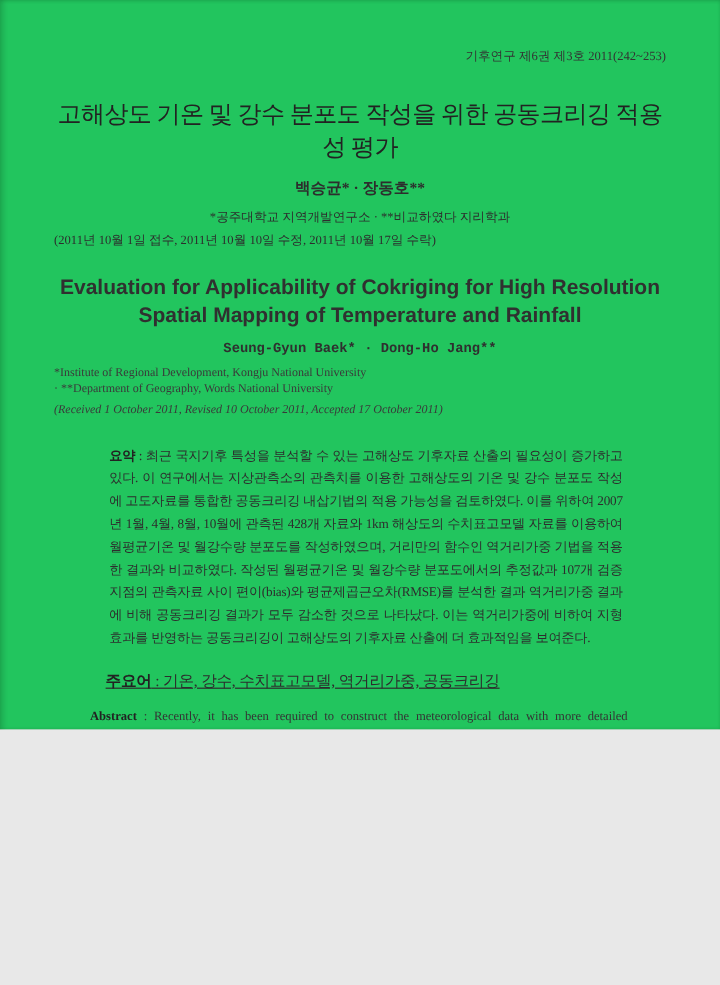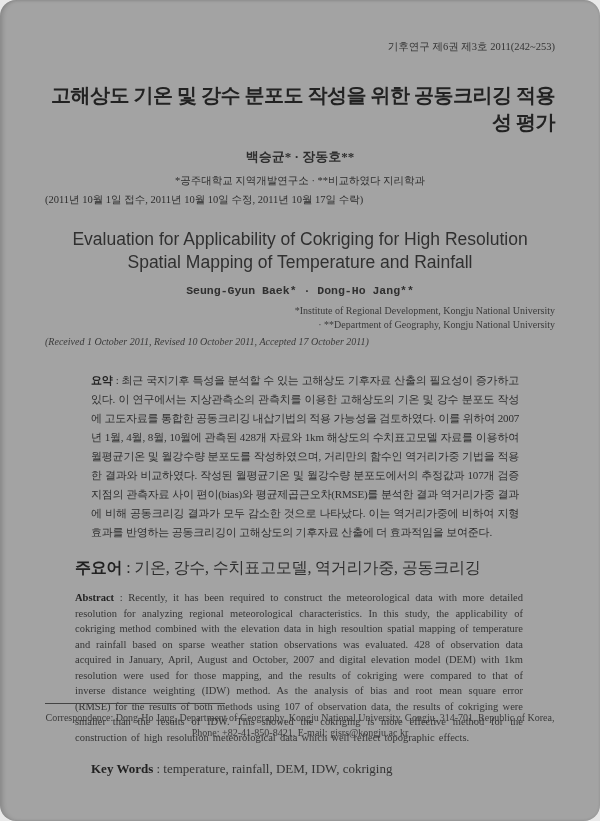--- a/index.html
+++ b/index.html
@@ -4,41 +4,40 @@
 <style>
   html, body { margin: 0; padding: 0; }
   body {
     background: #e8e8e8;
     font-family: "Liberation Serif", "DejaVu Serif", serif;
     width: 600px;
   }
   .page {
     position: relative;
     width: 600px;
-    height: 821px;
+    height: 608px;
     box-sizing: border-box;
-    background: #a3a3a3;
+    background: #22c55e;
     color: #2d2d2d;
     padding: 40px 45px 0 45px;
     overflow: hidden;
     box-shadow: inset 4px 0 4px -1px rgba(0,0,0,0.14),
                 inset 0 2px 3px -1px rgba(0,0,0,0.10),
                 inset -1px -1px 2px rgba(0,0,0,0.05);
-    border-radius: 16px;
   }
   .journal-header {
     text-align: right;
     font-size: 10.5px;
     color: #333;
   }
   .ko-title {
     margin: 28px 0 0 0;
-    text-align: right;
+    text-align: center;
     font-size: 20px;
-    font-weight: bold;
+    font-weight: normal;
     letter-spacing: -0.5px;
     color: #222;
   }
   .ko-authors {
     margin-top: 12px;
     text-align: center;
     font-size: 13px;
     font-weight: bold;
   }
   .ko-affil {
@@ -49,35 +48,35 @@
   .ko-dates {
     margin-top: 5px;
     text-align: left;
     font-size: 10.5px;
   }
   .en-title {
     margin: 21px 0 0 0;
     text-align: center;
     font-family: "Liberation Sans", "DejaVu Sans", sans-serif;
     font-size: 17.5px;
-    font-weight: 400;
+    font-weight: 700;
     color: #303030;
     line-height: 1.32;
   }
   .en-authors {
     margin-top: 10px;
     text-align: center;
     font-family: Liberation Mono, monospace;
     font-size: 11.5px;
     font-weight: bold;
     color: #2f2f2f;
   }
   .en-affil {
     margin-top: 7px;
-    text-align: right;
+    text-align: left;
     font-size: 10px;
     line-height: 14px;
     color: #3a3a3a;
   }
   .en-dates {
     margin-top: 4px;
     text-align: left;
     font-size: 10px;
     color: #3a3a3a;
     font-style: italic;
@@ -86,24 +85,25 @@
     margin: 24px 20px 0 30px; 
   }
   .abstract-ko {
     margin: 16px;
     font-size: 11px;
     line-height: 19px;
     text-align: justify;
     letter-spacing: -0.2px;
   }
   .keywords-ko {
-    margin: 0;
-    font-size: 16px;
+    margin: 13px;
+    font-size: 13px;
     line-height: 19px;
     letter-spacing: -0.2px;
+    text-decoration: underline;
   }
   .abstract-en {
     margin: 13px 12px 0 0;
     font-size: 10.5px;
     line-height: 15.5px;
     text-align: justify;
     word-spacing: 1.5px;
     color: #343434;
   }
   .keywords-en {
@@ -150,21 +150,21 @@
 
   <h2 class="en-title">
     <span>Evaluation for Applicability of Cokriging for High Resolution</span><br>
     <span>Spatial Mapping of Temperature and Rainfall</span>
   </h2>
 
   <div class="en-authors">Seung-Gyun Baek* · Dong-Ho Jang**</div>
 
   <div class="en-affil">
     <span>*Institute of Regional Development, Kongju National University</span><br>
-    <span>· **Department of Geography, Kongju National University</span>
+    <span>· **Department of Geography, Words National University</span>
   </div>
 
   <div class="en-dates">(Received 1 October 2011, Revised 10 October 2011, Accepted 17 October 2011)</div>
 
   <div class="abstract-block">
 
     <p class="abstract-ko">
       <span class="lbl">요약</span><span> : 최근 국지기후 특성을 분석할 수 있는 고해상도 기후자료 산출의 필요성이 증가하고 있다. 이 연구에서는 지상관측소의 관측치를 이용한 고해상도의 기온 및 강수 분포도 작성에 고도자료를 통합한 공동크리깅 내삽기법의 적용 가능성을 검토하였다. 이를 위하여 2007년 1월, 4월, 8월, 10월에 관측된 428개 자료와 1km 해상도의 수치표고모델 자료를 이용하여 월평균기온 및 월강수량 분포도를 작성하였으며, 거리만의 함수인 역거리가중 기법을 적용한 결과와 비교하였다. 작성된 월평균기온 및 월강수량 분포도에서의 추정값과 107개 검증 지점의 관측자료 사이 편이(bias)와 평균제곱근오차(RMSE)를 분석한 결과 역거리가중 결과에 비해 공동크리깅 결과가 모두 감소한 것으로 나타났다. 이는 역거리가중에 비하여 지형효과를 반영하는 공동크리깅이 고해상도의 기후자료 산출에 더 효과적임을 보여준다.</span>
     </p>
 

